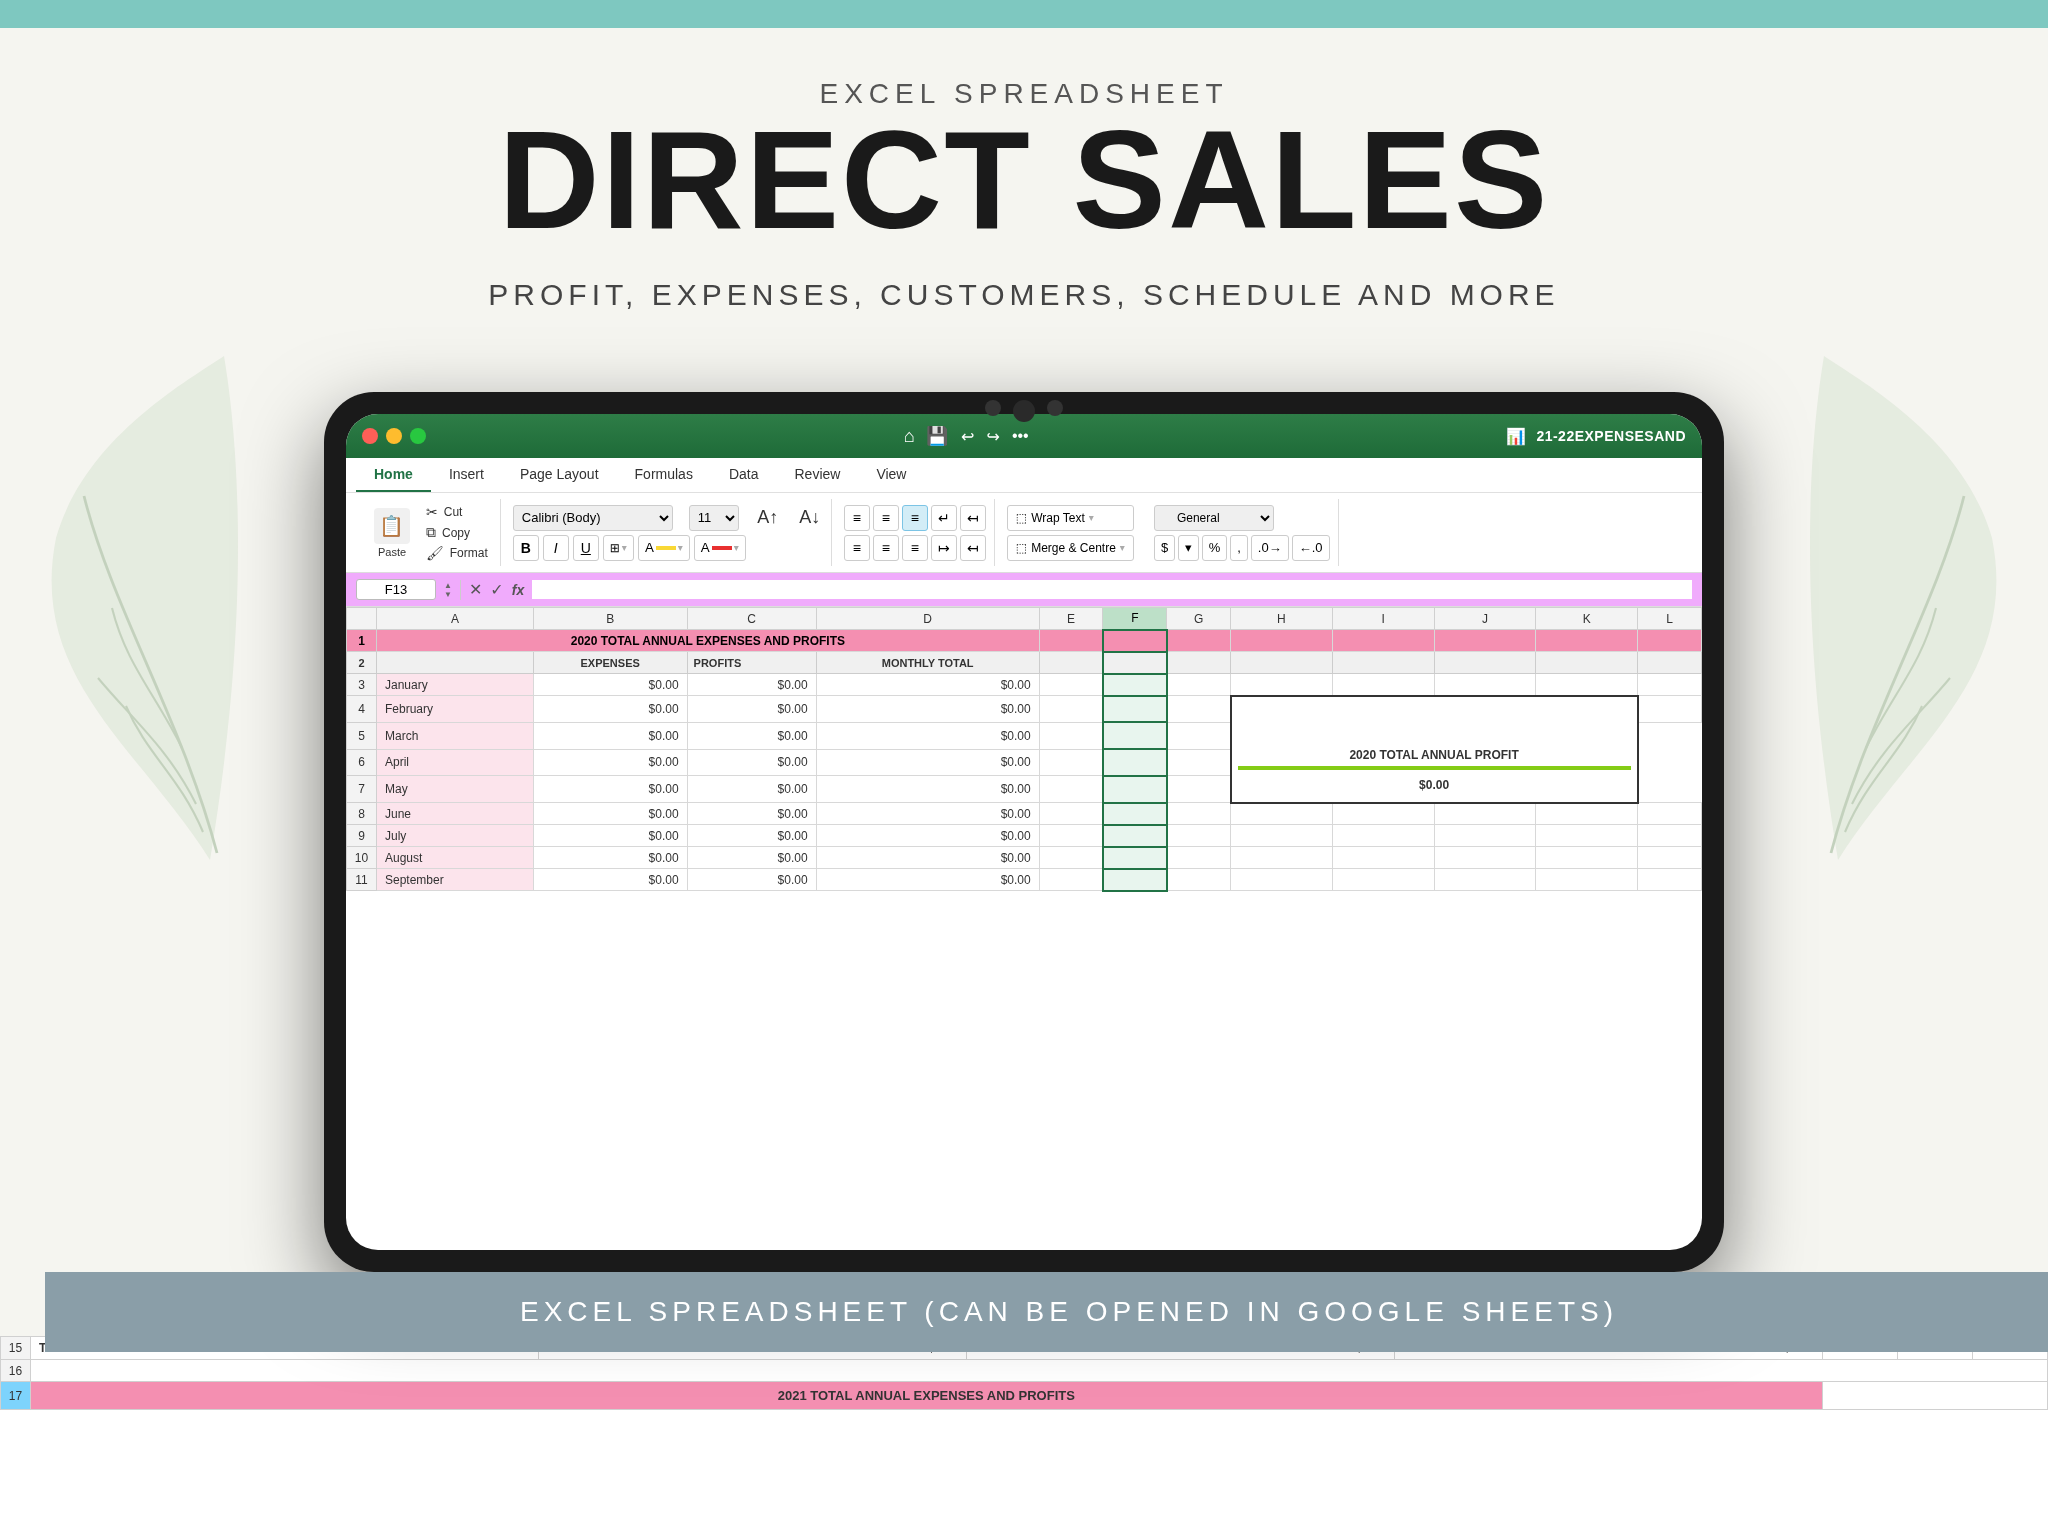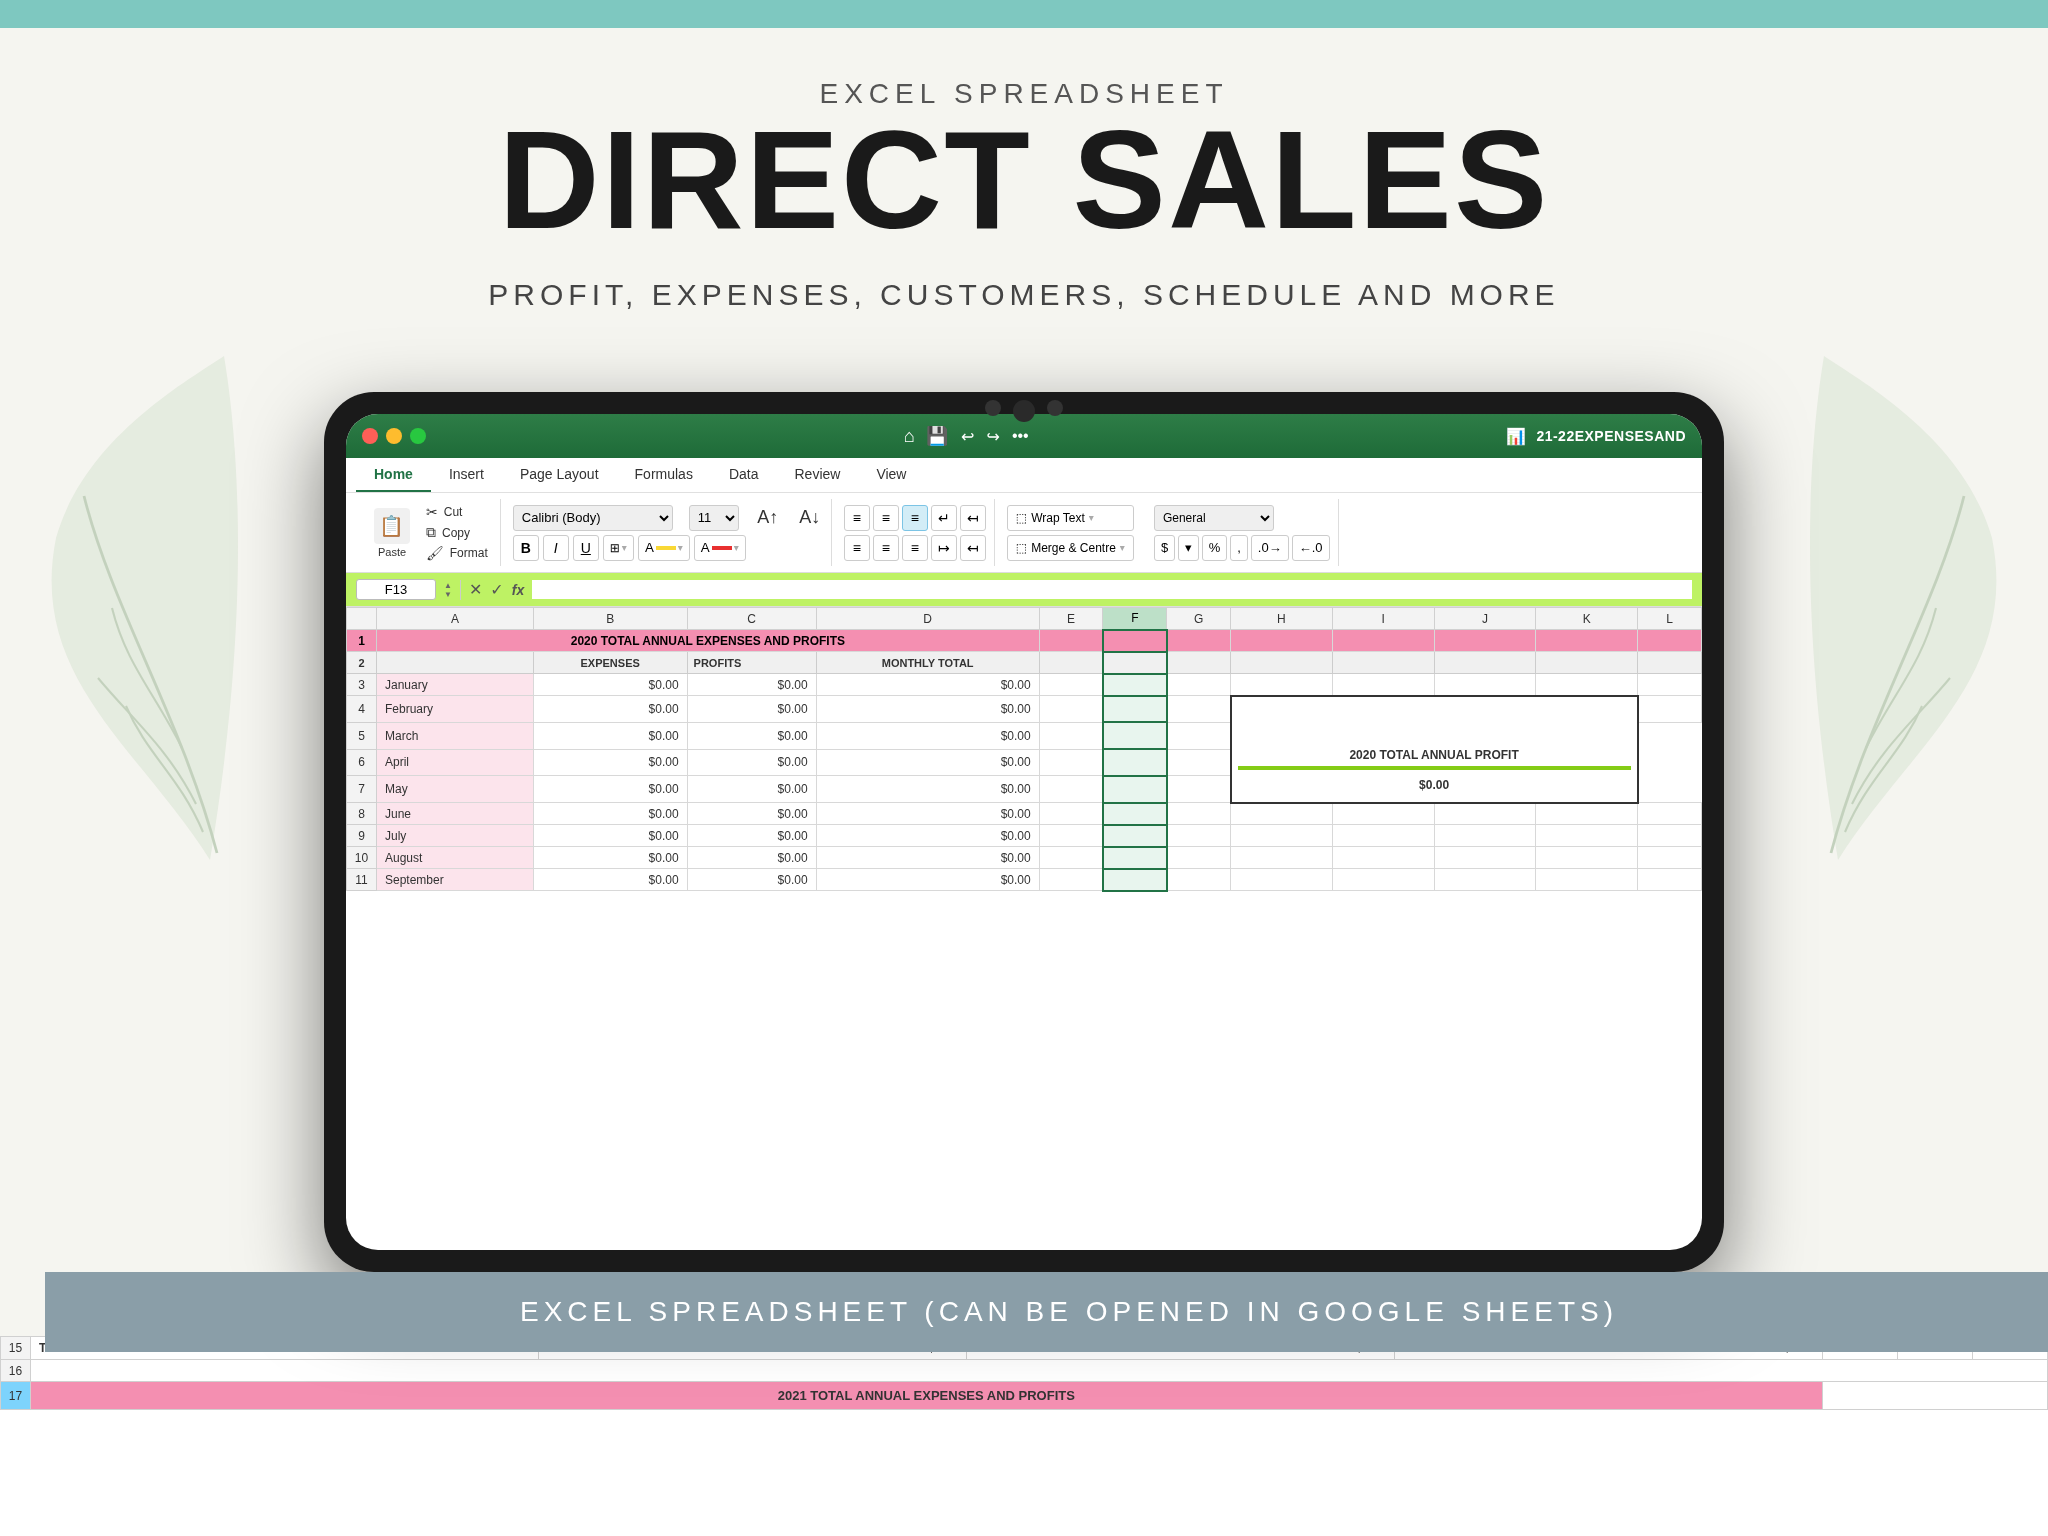--- a/index.html
+++ b/index.html
@@ -413,21 +413,21 @@
       display: flex;
       flex-direction: column;
       gap: 4px;
     }
     .number-format-select {
       width: 120px;
       height: 26px;
       border: 1px solid #ccc;
       border-radius: 3px;
       font-size: 12px;
-      padding: 0 4px;
+      padding: 0 18px;
     }
     .number-row2 {
       display: flex;
       align-items: center;
       gap: 3px;
     }
     .num-btn {
       height: 26px;
       padding: 0 6px;
       border: 1px solid #ccc;
@@ -436,21 +436,21 @@
       cursor: pointer;
       font-size: 13px;
     }
 
     
     .formula-bar {
       display: flex;
       align-items: center;
       padding: 4px 10px;
       border-bottom: 1px solid #ddd;
-      background: #bef264;
+      background: #f0abfc;
       gap: 8px;
       height: 34px;
     }
     .cell-ref {
       width: 80px;
       border: 1px solid #bbb;
       border-radius: 3px;
       padding: 2px 6px;
       font-size: 13px;
       text-align: center;

